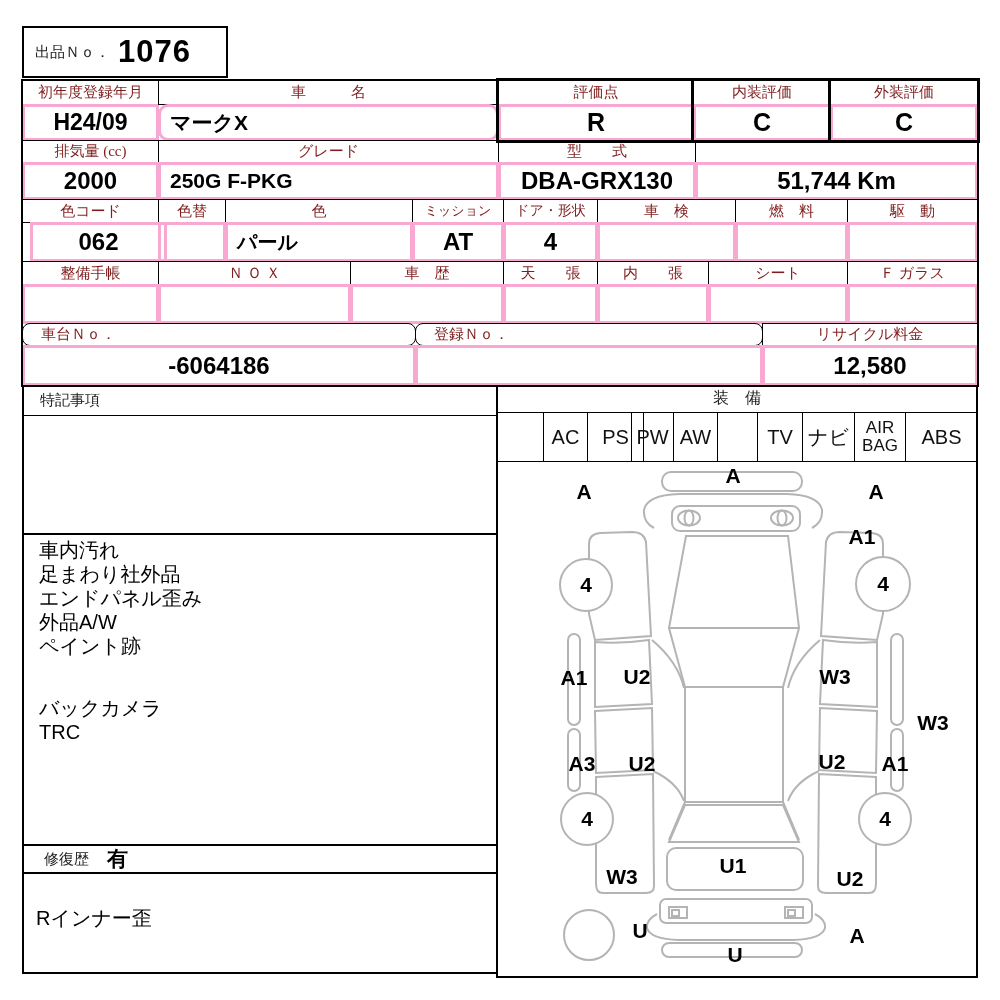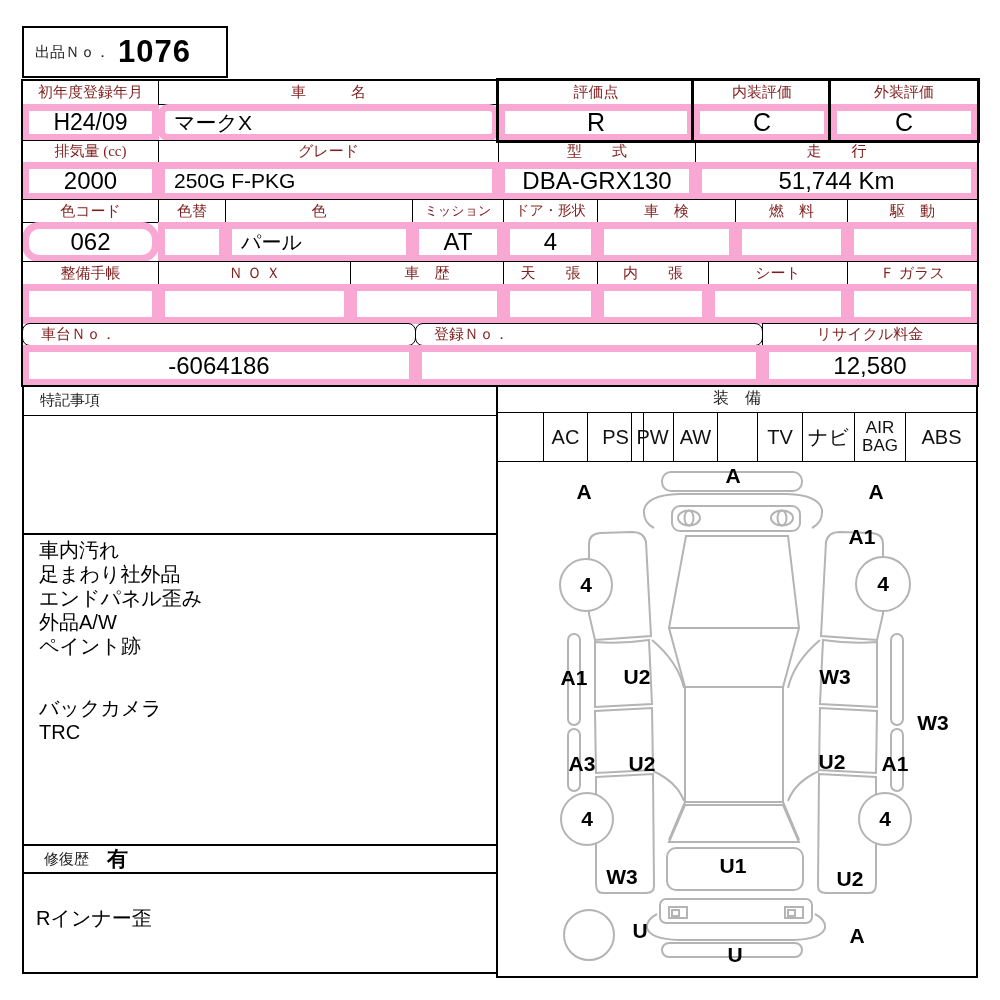--- a/index.html
+++ b/index.html
@@ -4,22 +4,22 @@
 <style>
   html,body { margin:0; padding:0; background:#fff; }
   .sheet { position:relative; width:1000px; height:1000px; background:#fff;
            font-family:"Liberation Sans","DejaVu Sans",sans-serif; color:#000; overflow:hidden; }
   .abs  { position:absolute; box-sizing:border-box; }
   
   .hc { position:absolute; box-sizing:border-box; border:1px solid #000;
         font-family:"Liberation Serif","DejaVu Serif",serif; font-size:15px; color:#7f1d1d;
         display:flex; align-items:center; justify-content:center; white-space:pre; }
   
-  .vc { position:absolute; box-sizing:border-box; border:7px solid #f9a8d4;
-        font-family:"Liberation Sans","DejaVu Sans",sans-serif; font-weight:normal; font-size:24px;
+  .vc { position:absolute; box-sizing:border-box; border:3px solid #f9a8d4;
+        font-family:"Liberation Sans","DejaVu Sans",sans-serif; font-weight:bold; font-size:24px;
         display:flex; align-items:center; justify-content:center; white-space:pre; }
   .al { justify-content:flex-start; padding-left:9px; }
   .hl { justify-content:flex-start; padding-left:18px;border-radius:8px; }
   .f13 { font-size:13px; } .f14 { font-size:14px; }
   .f20 { font-size:20px; } .f21 { font-size:21px; } .f23 { font-size:23px; } .f25 { font-size:25px; }
   .overlay { position:absolute; box-sizing:border-box; pointer-events:none; }
   .thickbox { border:3px solid #000; }
   .tbl { border:2px solid #000; }
   .vline { background:#000; }
   
@@ -57,25 +57,24 @@
   <div class="vc f25" style="left:693px; top:104px; width:138px; height:37px;">C</div>
   <div class="hc" style="left:830px; top:80px; width:148px; height:25px;">外装評価</div>
   <div class="vc f25" style="left:830px; top:104px; width:148px; height:37px;">C</div>
 
   <div class="hc" style="left:22px; top:140px; width:137px; height:23px;">排気量 (cc)</div>
   <div class="vc" style="left:22px; top:162px; width:137px; height:38px;">2000</div>
   <div class="hc" style="left:158px; top:140px; width:341px; height:23px;">グレード</div>
   <div class="vc f21 al" style="left:158px; top:162px; width:341px; height:38px;">250G F-PKG</div>
   <div class="hc" style="left:498px; top:140px; width:198px; height:23px;">型　　式</div>
   <div class="vc" style="left:498px; top:162px; width:198px; height:38px;">DBA-GRX130</div>
-  <div class="hc" style="left:695px; top:140px; width:283px; height:23px;">走　　行</div>
   <div class="vc" style="left:695px; top:162px; width:283px; height:38px;">51,744 Km</div>
 
   <div class="hc" style="left:22px; top:199px; width:137px; height:24px;">色コード</div>
-  <div class="vc" style="left:22px; top:222px; width:137px; height:40px;border-radius:17px;">062</div>
+  <div class="vc" style="left:30px; top:222px; width:137px; height:40px;">062</div>
   <div class="hc" style="left:158px; top:199px; width:68px; height:24px;">色替</div>
   <div class="vc" style="left:158px; top:222px; width:68px; height:40px;"></div>
   <div class="hc" style="left:225px; top:199px; width:188px; height:24px;">色</div>
   <div class="vc f20 al" style="left:225px; top:222px; width:188px; height:40px;">パール</div>
   <div class="hc f13" style="left:412px; top:199px; width:92px; height:24px;">ミッション</div>
   <div class="vc" style="left:412px; top:222px; width:92px; height:40px;">AT</div>
   <div class="hc f14" style="left:503px; top:199px; width:95px; height:24px;">ドア・形状</div>
   <div class="vc" style="left:503px; top:222px; width:95px; height:40px;">4</div>
   <div class="hc" style="left:597px; top:199px; width:139px; height:24px;">車　検</div>
   <div class="vc" style="left:597px; top:222px; width:139px; height:40px;"></div>

